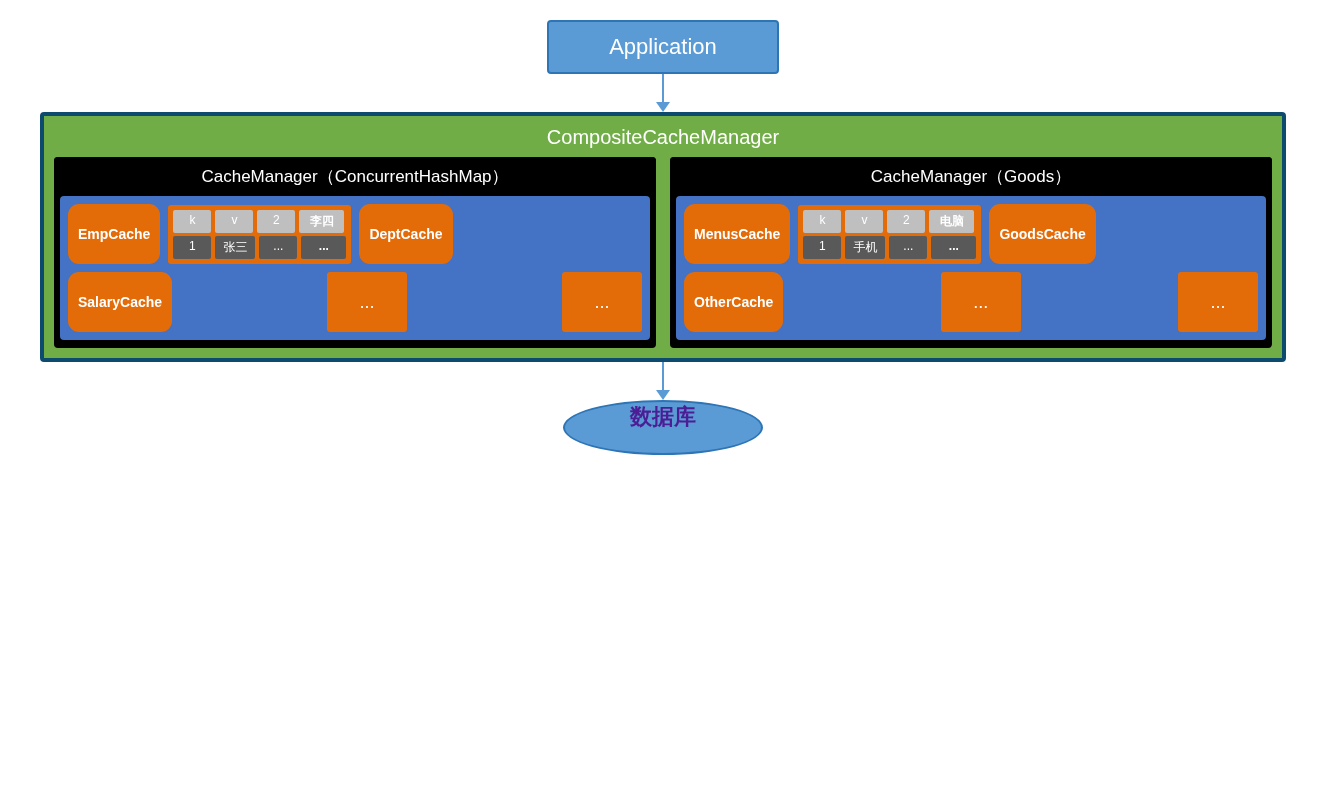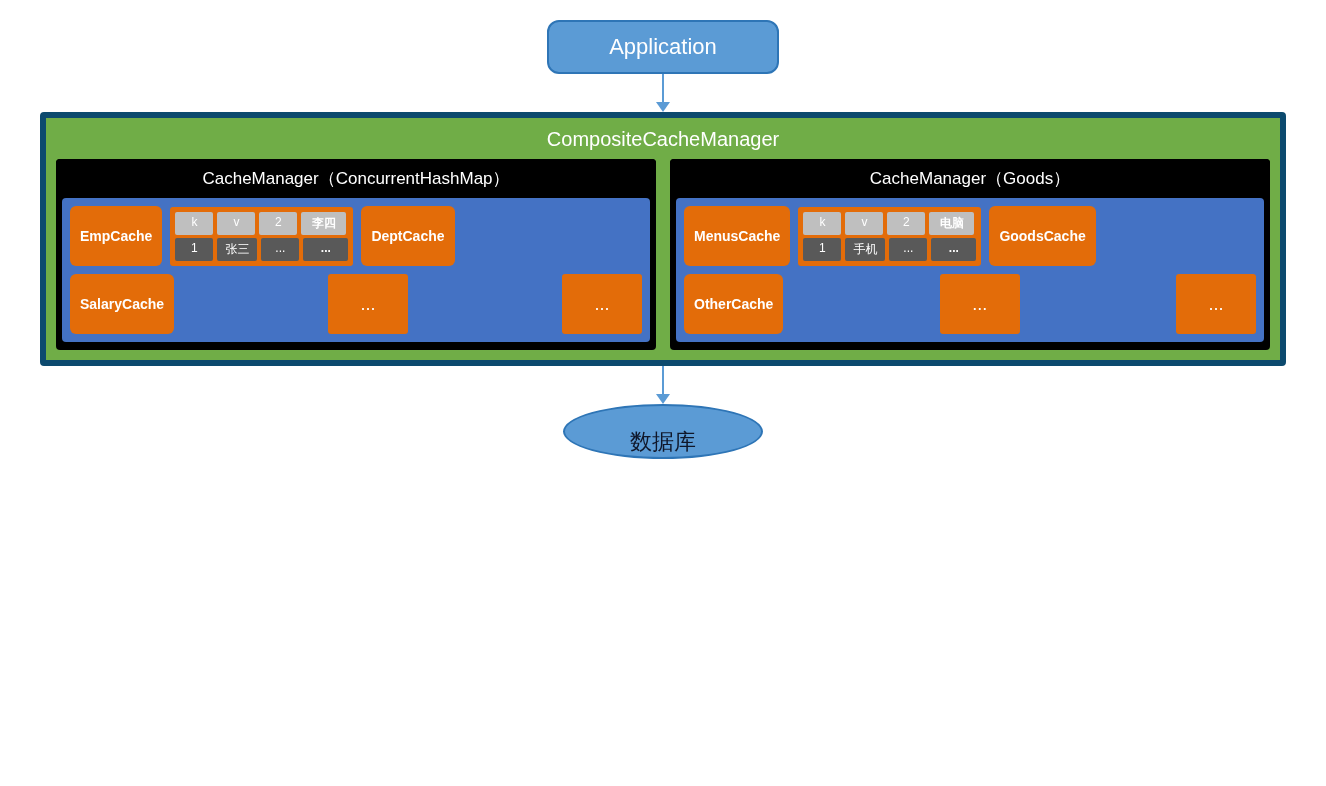--- a/index.html
+++ b/index.html
@@ -16,21 +16,21 @@
       overflow: hidden;
     }
 
     
     .app-box {
       background: #5b9bd5;
       color: #fff;
       font-size: 22px;
       padding: 12px 60px;
       border: 2px solid #2e75b6;
-      border-radius: 12px;
+      border-radius: 4px;
       margin-bottom: 0;
       white-space: nowrap;
     }
 
     
     .arrow-down {
       display: flex;
       flex-direction: column;
       align-items: center;
       margin: 0;
@@ -44,21 +44,21 @@
       width: 0;
       height: 0;
       border-left: 7px solid transparent;
       border-right: 7px solid transparent;
       border-top: 10px solid #5b9bd5;
     }
 
     
     .composite-outer {
       background: #70ad47;
-      border: 6px solid #0c4a6e;
+      border: 4px solid #0c4a6e;
       border-radius: 4px;
       width: 100%;
       padding: 6px 10px 10px 10px;
     }
     .composite-title {
       color: #fff;
       font-size: 20px;
       text-align: center;
       padding: 4px 0 8px 0;
     }
@@ -103,21 +103,21 @@
       align-items: center;
     }
 
     
     .cache-label {
       background: #e36c09;
       color: #fff;
       font-size: 14px;
       font-weight: bold;
       padding: 8px 10px;
-      border-radius: 6px;
+      border-radius: 11px;
       min-width: 68px;
       min-height: 60px;
       display: flex;
       align-items: center;
       justify-content: center;
       text-align: center;
       line-height: 1.3;
     }
 
     
@@ -159,30 +159,31 @@
       min-width: 80px;
       min-height: 60px;
       display: flex;
       align-items: center;
       justify-content: center;
     }
 
     
     .db-ellipse {
       background: #5b9bd5;
-      color: #0f172a;
+      color: #4c1d95;
       font-size: 22px;
       border-radius: 50%;
       width: 200px;
       height: 55px;
       display: flex;
-      align-items: flex-end;
+      align-items: flex-start;
       justify-content: center;
       border: 2px solid #2e75b6;
       margin-top: 0;
+      font-weight: bold;
     }
   </style>
 </head>
 <body>
 
 <div class="app-box">Application</div>
 
 <div class="arrow-down">
   <div class="arrow-line"></div>
   <div class="arrow-head"></div>

